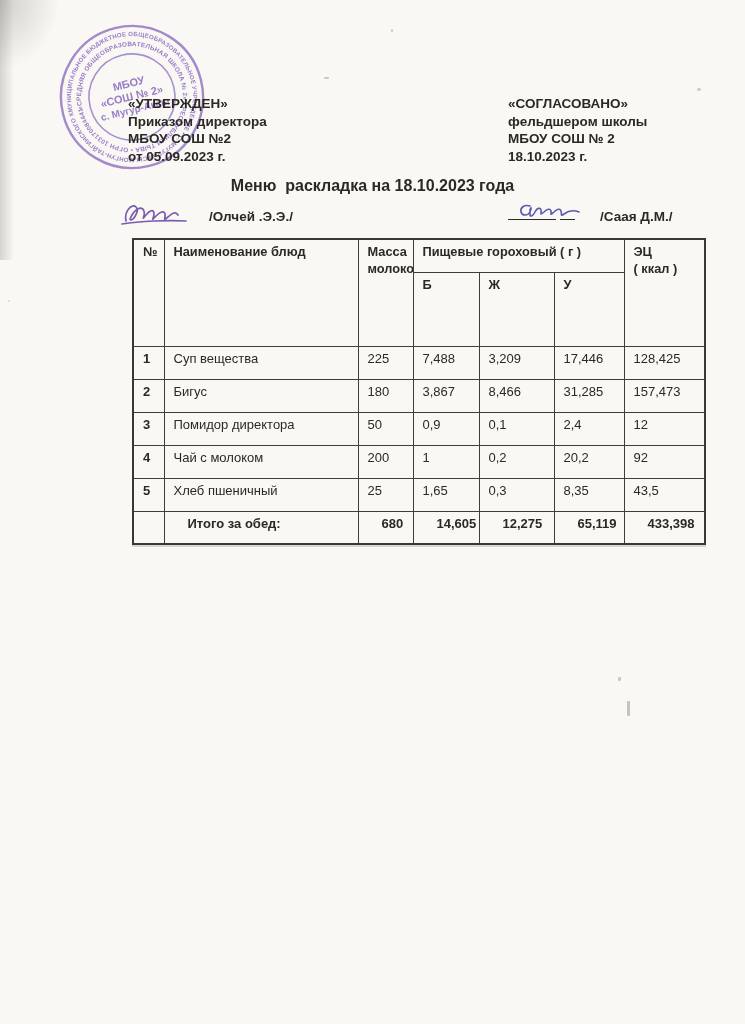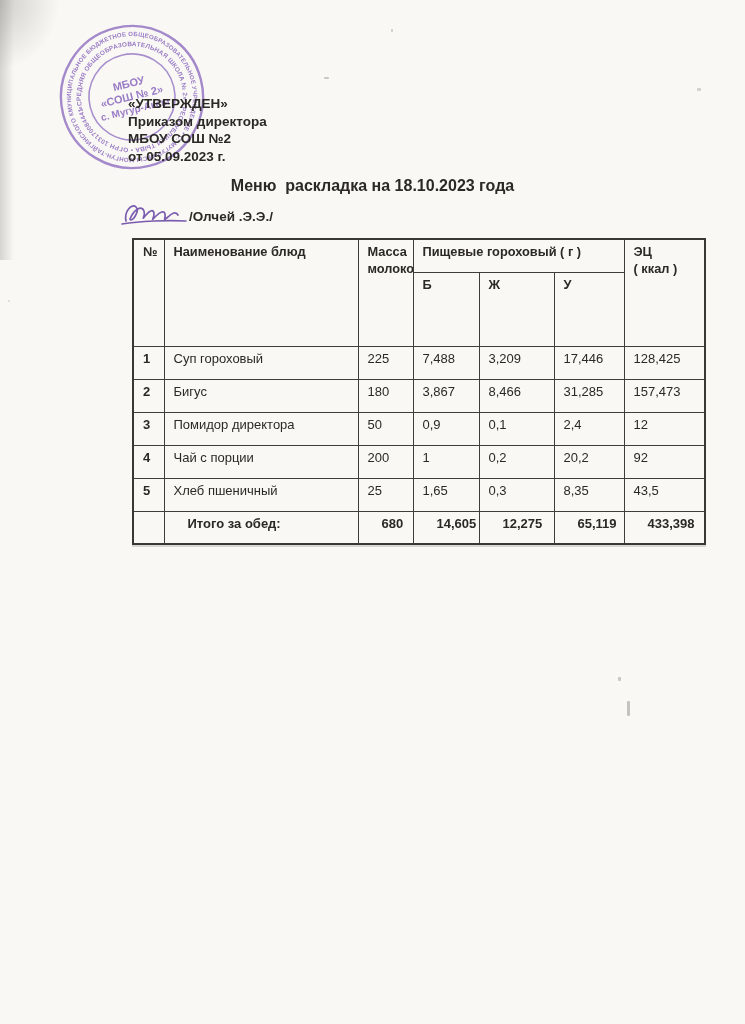--- a/index.html
+++ b/index.html
@@ -26,21 +26,21 @@
   .speck{position:absolute;background:#9a9793;border-radius:1px;}
 
   
   .stamp{position:absolute;left:56px;top:21px;width:152px;height:152px;opacity:.88;z-index:1;}
 
   
   .block{position:absolute;z-index:2;font-weight:700;font-size:13.5px;line-height:17.6px;white-space:pre;}
   .block-left{left:128px;top:60px;}
   .block-right{left:508px;top:60px;}
   .sig-row{position:relative;margin-top:1px;height:26px;}
-  .sig-name{position:absolute;top:6px;font-weight:700;font-size:13.5px;}
+  .sig-name{position:absolute;top:6px;font-weight:700;font-size:13.5px;margin-left:20px;}
   .sig-line{position:absolute;border-bottom:1.4px solid #2b2926;}
   .sig-svg{position:absolute;z-index:3;}
 
   .doc-title{
     position:absolute;left:0;top:177px;width:745px;text-align:center;
     font-weight:700;font-size:16px;white-space:pre;z-index:2;
   }
 
   
   table.menu{
@@ -101,20 +101,34 @@
 от 05.09.2023 г.</div>
     <div class="sig-row" style="width:200px;">
       <svg class="sig-svg" style="left:-8px;top:-3px;" width="78" height="30" viewBox="0 0 78 30">
         <path d="M6,22 C4,12 12,4 16,8 C20,12 12,24 10,20 C14,10 22,6 24,12 C26,17 20,23 26,16 C30,11 34,10 34,15 C34,20 30,23 36,17 C40,13 44,11 45,15 C46,19 42,23 48,18 C52,14 56,12 58,16" fill="none" stroke="#7a5cae" stroke-width="1.7" stroke-linecap="round"></path>
         <path d="M2,25 C20,22 48,21 66,22" fill="none" stroke="#7a5cae" stroke-width="1.6" stroke-linecap="round"></path>
       </svg>
       <span class="sig-name" style="left:61px;">/Олчей .Э.Э./</span>
     </div>
   </div>
 
+  <div class="block block-right">
+    <div>«СОГЛАСОВАНО»
+фельдшером школы
+МБОУ СОШ № 2
+18.10.2023 г.</div>
+    <div class="sig-row" style="width:220px;">
+      <span class="sig-line" style="left:0;top:17px;width:48px;"></span>
+      <span class="sig-line" style="left:52px;top:17px;width:15px;"></span>
+      <svg class="sig-svg" style="left:8px;top:-4px;" width="66" height="26" viewBox="0 0 66 26">
+        <path d="M14,8 C8,6 4,10 5,14 C6,18 12,18 14,14 C16,10 15,8 14,12 L14,17 C14,19 17,18 19,14 C21,10 24,9 25,12 C26,15 23,18 28,14 C31,11 34,10 35,13 C36,16 33,18 38,14 C41,11 44,10 45,13 C46,16 44,19 48,16 C52,13 58,12 63,14" fill="none" stroke="#5f58b0" stroke-width="1.6" stroke-linecap="round"></path>
+      </svg>
+      <span class="sig-name" style="left:72px;">/Саая Д.М./</span>
+    </div>
+  </div>
 
   <div class="doc-title">Меню  раскладка на 18.10.2023 года</div>
 
   <table class="menu">
     <colgroup>
       <col style="width:31px">
         <col style="width:194px">
         <col style="width:55px">
       <col style="width:66px">
         <col style="width:75px">
@@ -133,21 +147,21 @@
         </th>
       </tr>
       <tr class="hdr2">
         <th class="sub">Б</th>
         <th class="sub">Ж</th>
         <th class="sub">У</th>
       </tr>
 
       <tr class="datarow">
         <td class="numcol">1</td>
-        <td>Суп гороховый</td>
+        <td>Суп вещества</td>
         <td>225</td>
         <td>7,488</td>
         <td>3,209</td>
         <td>17,446</td>
         <td>128,425</td>
       </tr>
       <tr class="datarow">
         <td class="numcol">2</td>
         <td>Бигус</td>
         <td>180</td>
@@ -160,21 +174,21 @@
         <td class="numcol">3</td>
         <td>Помидор директора</td>
         <td>50</td>
         <td>0,9</td>
         <td>0,1</td>
         <td>2,4</td>
         <td>12</td>
       </tr>
       <tr class="datarow">
         <td class="numcol">4</td>
-        <td>Чай с порции</td>
+        <td>Чай с молоком</td>
         <td>200</td>
         <td>1</td>
         <td>0,2</td>
         <td>20,2</td>
         <td>92</td>
       </tr>
       <tr class="datarow">
         <td class="numcol">5</td>
         <td>Хлеб пшеничный</td>
         <td>25</td>

